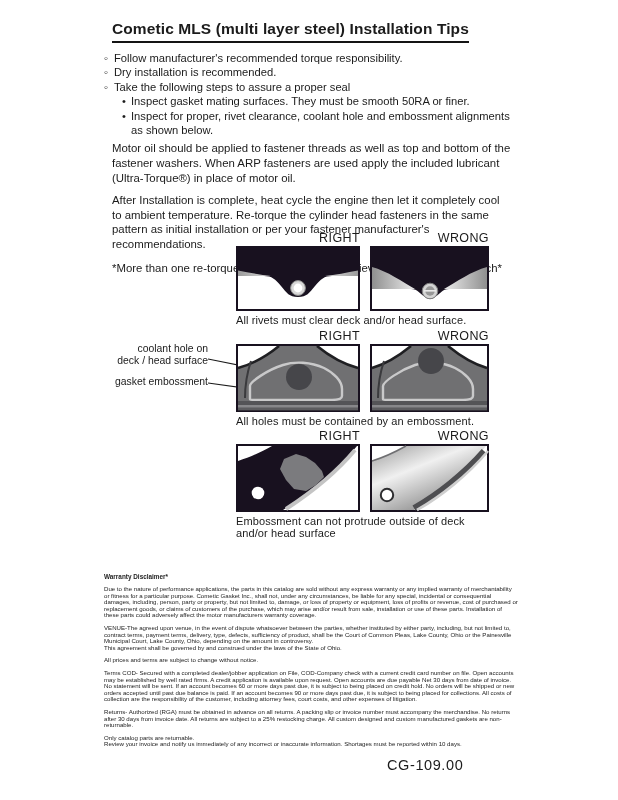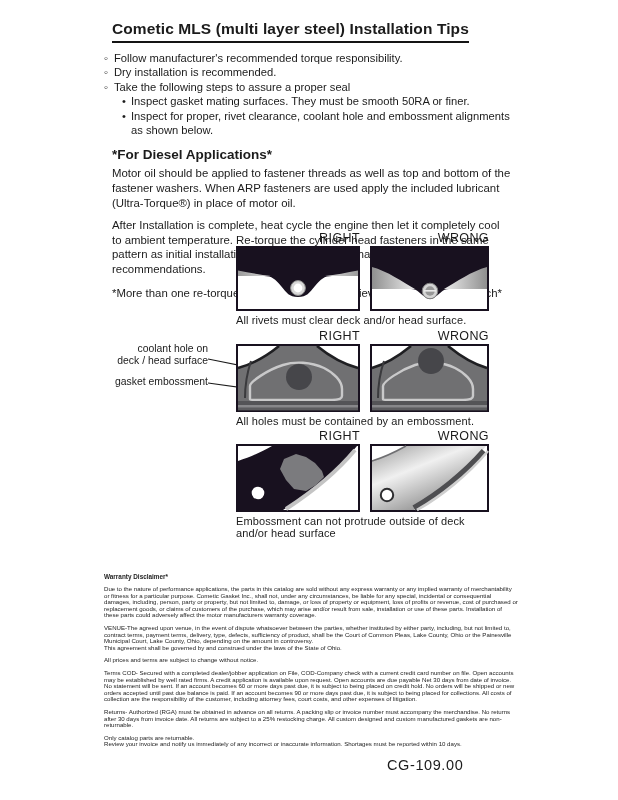--- a/index.html
+++ b/index.html
@@ -64,21 +64,20 @@
       <div class="b-row sub">
         <span class="b-marker">•</span>
         <span>Inspect gasket mating surfaces.  They must be smooth 50RA or finer.</span>
       </div>
       <div class="b-row sub">
         <span class="b-marker">•</span>
         <span>Inspect for proper, rivet clearance, coolant hole and embossment alignments as shown below.</span>
       </div>
     </div>
 
-    <h2 class="diesel-h">*For Diesel Applications*</h2>
     <p class="para">Motor oil should be applied to fastener threads as well as top and bottom of the fastener washers. When ARP fasteners are used apply the included lubricant (Ultra-Torque®) in place of motor oil.</p>
     <p class="para">After Installation is complete, heat cycle the engine then let it completely cool to ambient temperature. Re-torque the cylinder head fasteners in the same pattern as initial installation or per your fastener manufacturer's recommendations.</p>
     <p class="note">*More than one re-torque may be required to achieve proper fastener stretch*</p>
   </div>
 
   <div class="diag" style="top:232px">
     <div class="dlabels">
       <span class="dlabel dl1">RIGHT</span>
       <span class="dlabel dl2">WRONG</span>
     </div>

